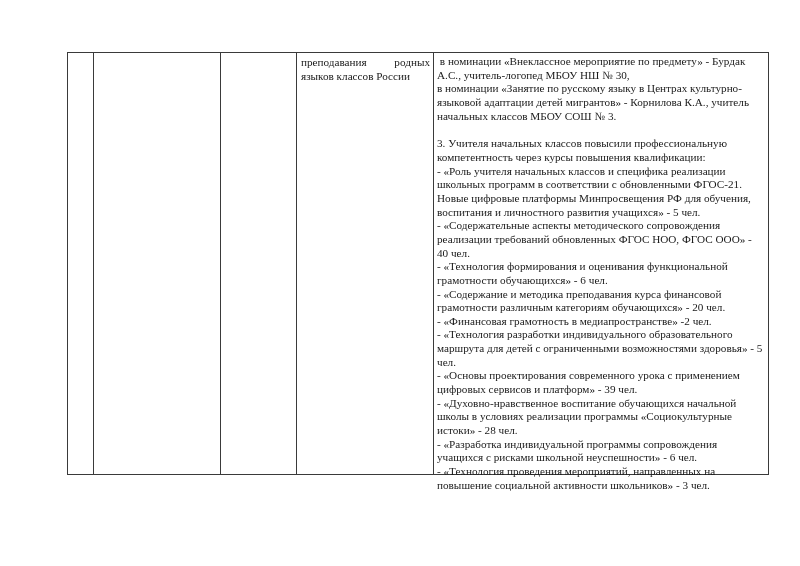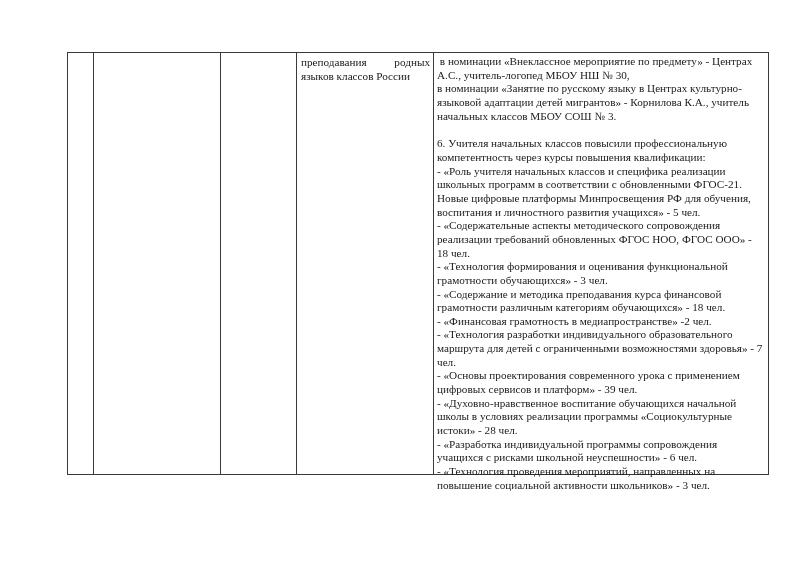--- a/index.html
+++ b/index.html
@@ -41,30 +41,30 @@
         <div class="cellbody subject">
           <div class="l1">
             <span>преподавания</span>
             <span>родных</span>
           </div>
           <div>языков классов России</div>
         </div>
       </td>
       <td class="c5">
         <div class="cellbody content">
-          <p style="white-space:pre-wrap;"> в номинации «Внеклассное мероприятие по предмету» - Центрах А.С., учитель-логопед МБОУ НШ № 30,</p>
+          <p style="white-space:pre-wrap;"> в номинации «Внеклассное мероприятие по предмету» - Бурдак А.С., учитель-логопед МБОУ НШ № 30,</p>
           <p>в номинации «Занятие по русскому языку в Центрах культурно-языковой адаптации детей мигрантов» - Корнилова К.А., учитель начальных классов МБОУ СОШ № 3.</p>
           <div class="gap"></div>
-          <p>6. Учителя начальных классов повысили профессиональную компетентность через курсы повышения квалификации:</p>
+          <p>3. Учителя начальных классов повысили профессиональную компетентность через курсы повышения квалификации:</p>
           <p>- «Роль учителя начальных классов и специфика реализации школьных программ в соответствии с обновленными ФГОС-21. Новые цифровые платформы Минпросвещения РФ для обучения, воспитания и личностного развития учащихся» - 5 чел.</p>
-          <p>- «Содержательные аспекты методического сопровождения реализации требований обновленных ФГОС НОО, ФГОС ООО» - 18 чел.</p>
-          <p>- «Технология формирования и оценивания функциональной грамотности обучающихся» - 3 чел.</p>
-          <p>- «Содержание и методика преподавания курса финансовой грамотности различным категориям обучающихся» - 18 чел.</p>
+          <p>- «Содержательные аспекты методического сопровождения реализации требований обновленных ФГОС НОО, ФГОС ООО» - 40 чел.</p>
+          <p>- «Технология формирования и оценивания функциональной грамотности обучающихся» - 6 чел.</p>
+          <p>- «Содержание и методика преподавания курса финансовой грамотности различным категориям обучающихся» - 20 чел.</p>
           <p>- «Финансовая грамотность в медиапространстве» -2 чел.</p>
-          <p>- «Технология разработки индивидуального образовательного маршрута для детей с ограниченными возможностями здоровья» - 7 чел.</p>
+          <p>- «Технология разработки индивидуального образовательного маршрута для детей с ограниченными возможностями здоровья» - 5 чел.</p>
           <p>- «Основы проектирования современного урока с применением цифровых сервисов и платформ» - 39 чел.</p>
           <p>- «Духовно-нравственное воспитание обучающихся начальной школы в условиях реализации программы «Социокультурные истоки» - 28 чел.</p>
           <p>- «Разработка индивидуальной программы сопровождения учащихся с рисками школьной неуспешности» - 6 чел.</p>
           <p>- «Технология проведения мероприятий, направленных на повышение социальной активности школьников» - 3 чел.</p>
         </div>
       </td>
     </tr>
   </tbody>
     </table>
 </div>

